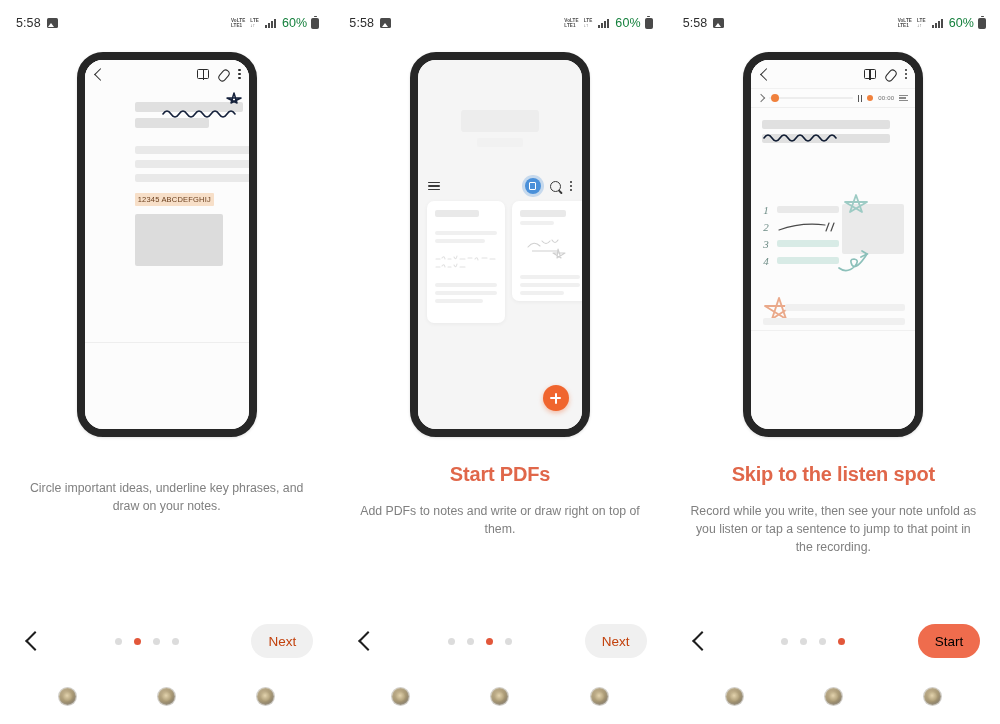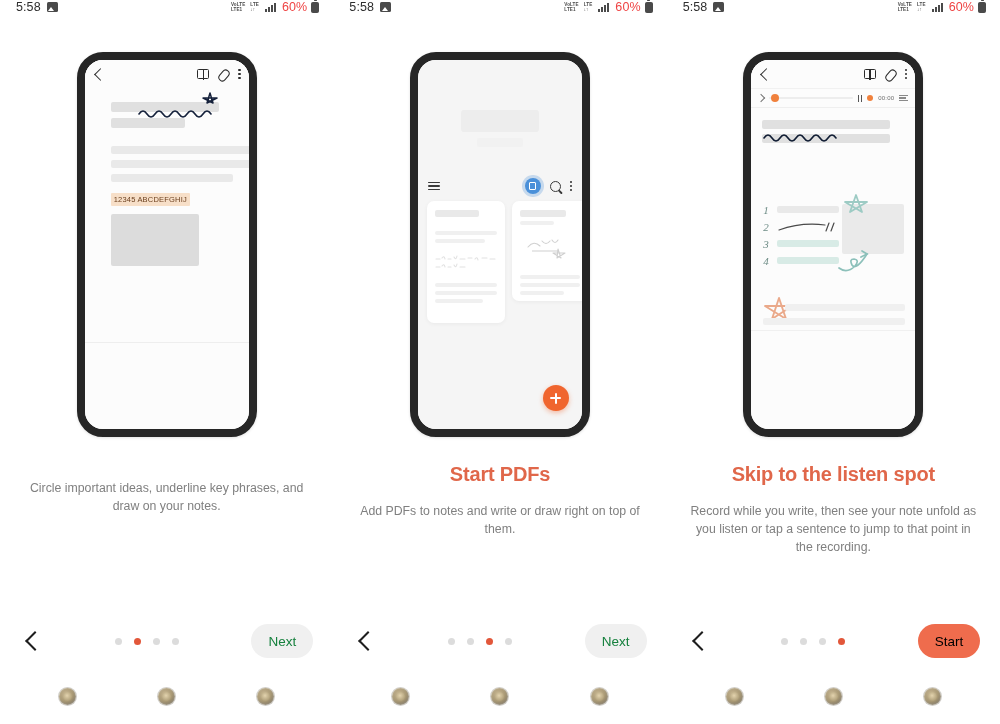--- a/index.html
+++ b/index.html
@@ -27,21 +27,21 @@
     display: flex;
     flex-direction: column;
     align-items: center;
   }
 
   
   .statusbar {
     width: 100%;
     height: 30px;
     display: flex;
-    align-items: flex-start;
+    align-items: flex-end;
     justify-content: space-between;
     padding: 0 14px 0 16px;
     font-size: 12.5px;
     color: #3c3c3c;
     letter-spacing: .1px;
   }
   .sb-left { display: flex; align-items: center; gap: 6px; }
   .sb-right { display: flex; align-items: center; gap: 4px; }
   .sb-clock { font-size: 12.5px; color: #2e2e2e; }
 
@@ -64,21 +64,21 @@
     font-size:4.6px; line-height:5.2px; font-weight:bold;
     color:#4a4a4a; text-align:left;
   }
   .volte2 { margin-left:1px; }
   .bars { display:flex; align-items:flex-end; gap:1px; height:10px; margin-left:2px;}
   .bars i { display:block; width:2px; background:#4a4a4a; }
   .bars i:nth-child(1){height:3px;}
   .bars i:nth-child(2){height:5px;}
   .bars i:nth-child(3){height:7px;}
   .bars i:nth-child(4){height:9px;}
-  .sb-batt-text { font-size:12.5px; color:#ef4444; margin-left:2px;}
+  .sb-batt-text { font-size:12.5px; color:#15803d; margin-left:2px;}
   .ico-batt {
     width:8px;height:11px;border:1.4px solid #4a4a4a;border-radius:1.5px;
     position:relative; background:#4a4a4a;
   }
   .ico-batt::before{
     content:"";position:absolute;top:-3px;left:1.6px;width:3px;height:1.6px;background:#4a4a4a;border-radius:1px;
   }
 
   
   .phone {
@@ -129,21 +129,21 @@
     content:"";position:absolute;right:-3px;bottom:-2px;width:5px;height:1.5px;
     background:#3a3a3a;transform:rotate(45deg);border-radius:1px;
   }
 
   
   .bar { background:#e0e0e0; border-radius:2px; height:8px; }
   .bar.lt { background:#e9e9e9; }
   .bar.xlt { background:#f0f0f0; }
 
   
-  .p1-body { padding: 14px 12px 0 26px; position:relative; }
+  .p1-body { padding: 14px 12px 0 26px; position:relative;margin-left:24px; }
   .p1-row { margin-bottom:6px; }
   .hl-text {
     display:inline-block;
     background:#f7dfc8;
     color:#6b3f1d;
     font-size:7.5px;
     padding:2px 3px;
     border-radius:1px;
     letter-spacing:.2px;
     white-space:nowrap;
@@ -261,21 +261,21 @@
     min-width:62px;
     height:34px;
     border-radius:18px;
     display:flex;align-items:center;justify-content:center;
     font-size:13.5px;
     padding:0 16px;
     cursor:pointer;
     border:none;
     font-family:"Liberation Sans", sans-serif;
   }
-  .cta.ghost { background:#f0f0f0; color:#15803d; }
+  .cta.ghost { background:#f0f0f0; color:#c2410c; }
   .cta.solid { background:#ef6c4d; color:#000000; }
 
   
   .badges {
     position:absolute;
     left:0; right:0; bottom:8px;
     height:40px;
     display:flex; align-items:center; justify-content:space-around;
     padding:0 18px;
   }

